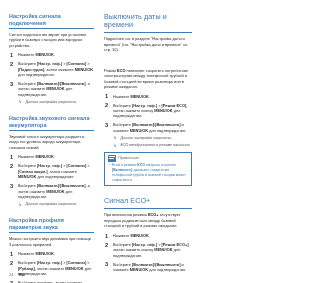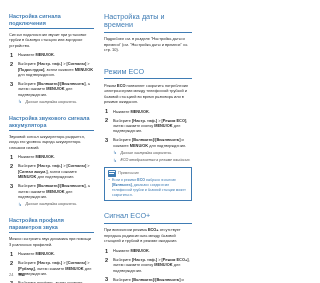--- a/index.html
+++ b/index.html
@@ -244,26 +244,25 @@
         <li>
           <span class="num">3</span>
           <span>Выберите профиль, затем нажмите кнопку  для подтверждения.</span>
           
         </li>
       </ol>
     </div>
 
     <div class="col right">
 
-      <h2 class="sec big">Настройка даты и времени</h2>
+      <h2 class="sec big">Выключить даты и времени</h2>
       <p class="body">Подробнее см. в разделе "Настройка даты и времени" (см. "Настройка даты и времени" на стр. 10).</p>
 
       <div class="sec-gap lg"></div>
 
-      <h2 class="sec big">Режим ECO</h2>
       <p class="body">Режим <b>ECO</b> позволяет сократить потребление электроэнергии между телефонной трубкой и базовой станцией во время разговора или в режиме ожидания.</p>
       <ol class="steps">
         <li>
           <span class="num">1</span>
           <span>Нажмите <b>MENU/OK</b>.</span>
         </li>
         <li>
           <span class="num">2</span>
           <span>Выберите <b>[Настр. тлф.]</b> &gt; <b>[Режим ECO]</b>, затем нажмите кнопку <b>MENU/OK</b> для подтверждения.</span>
         </li>

